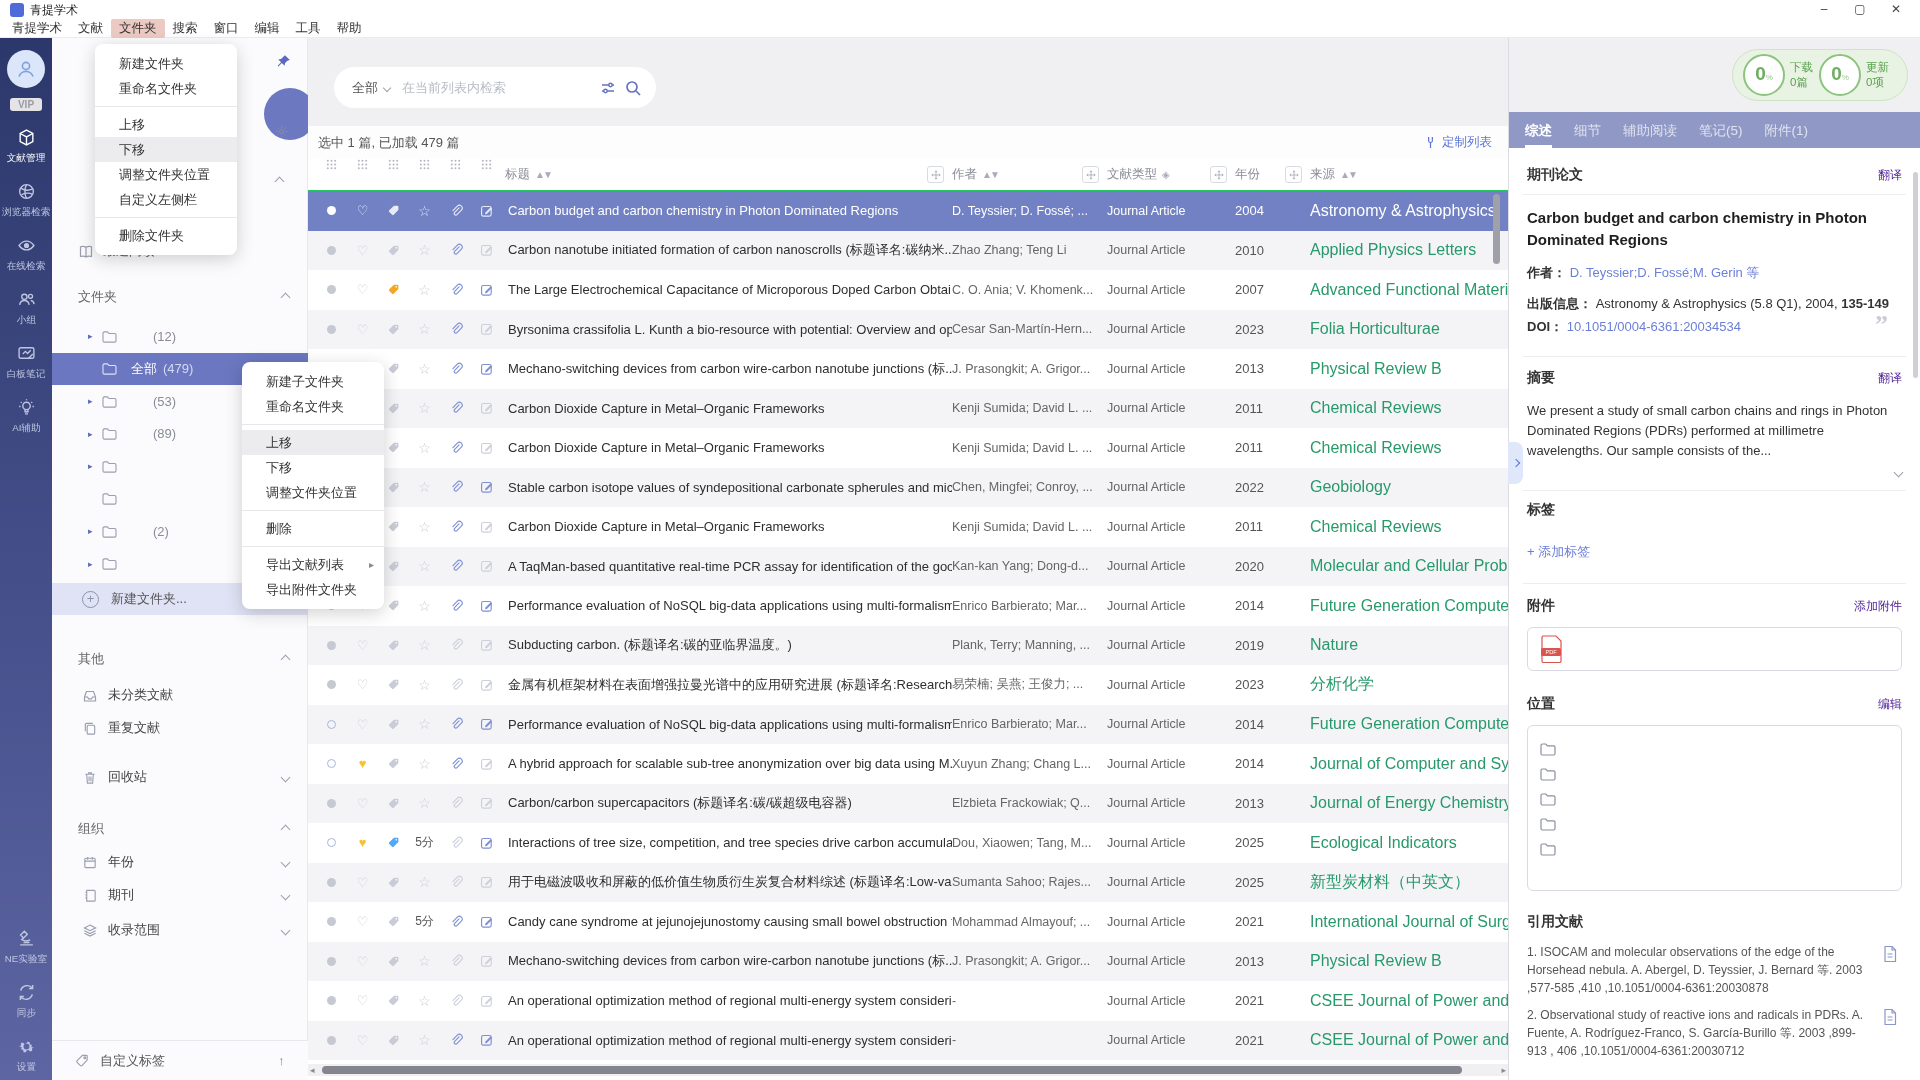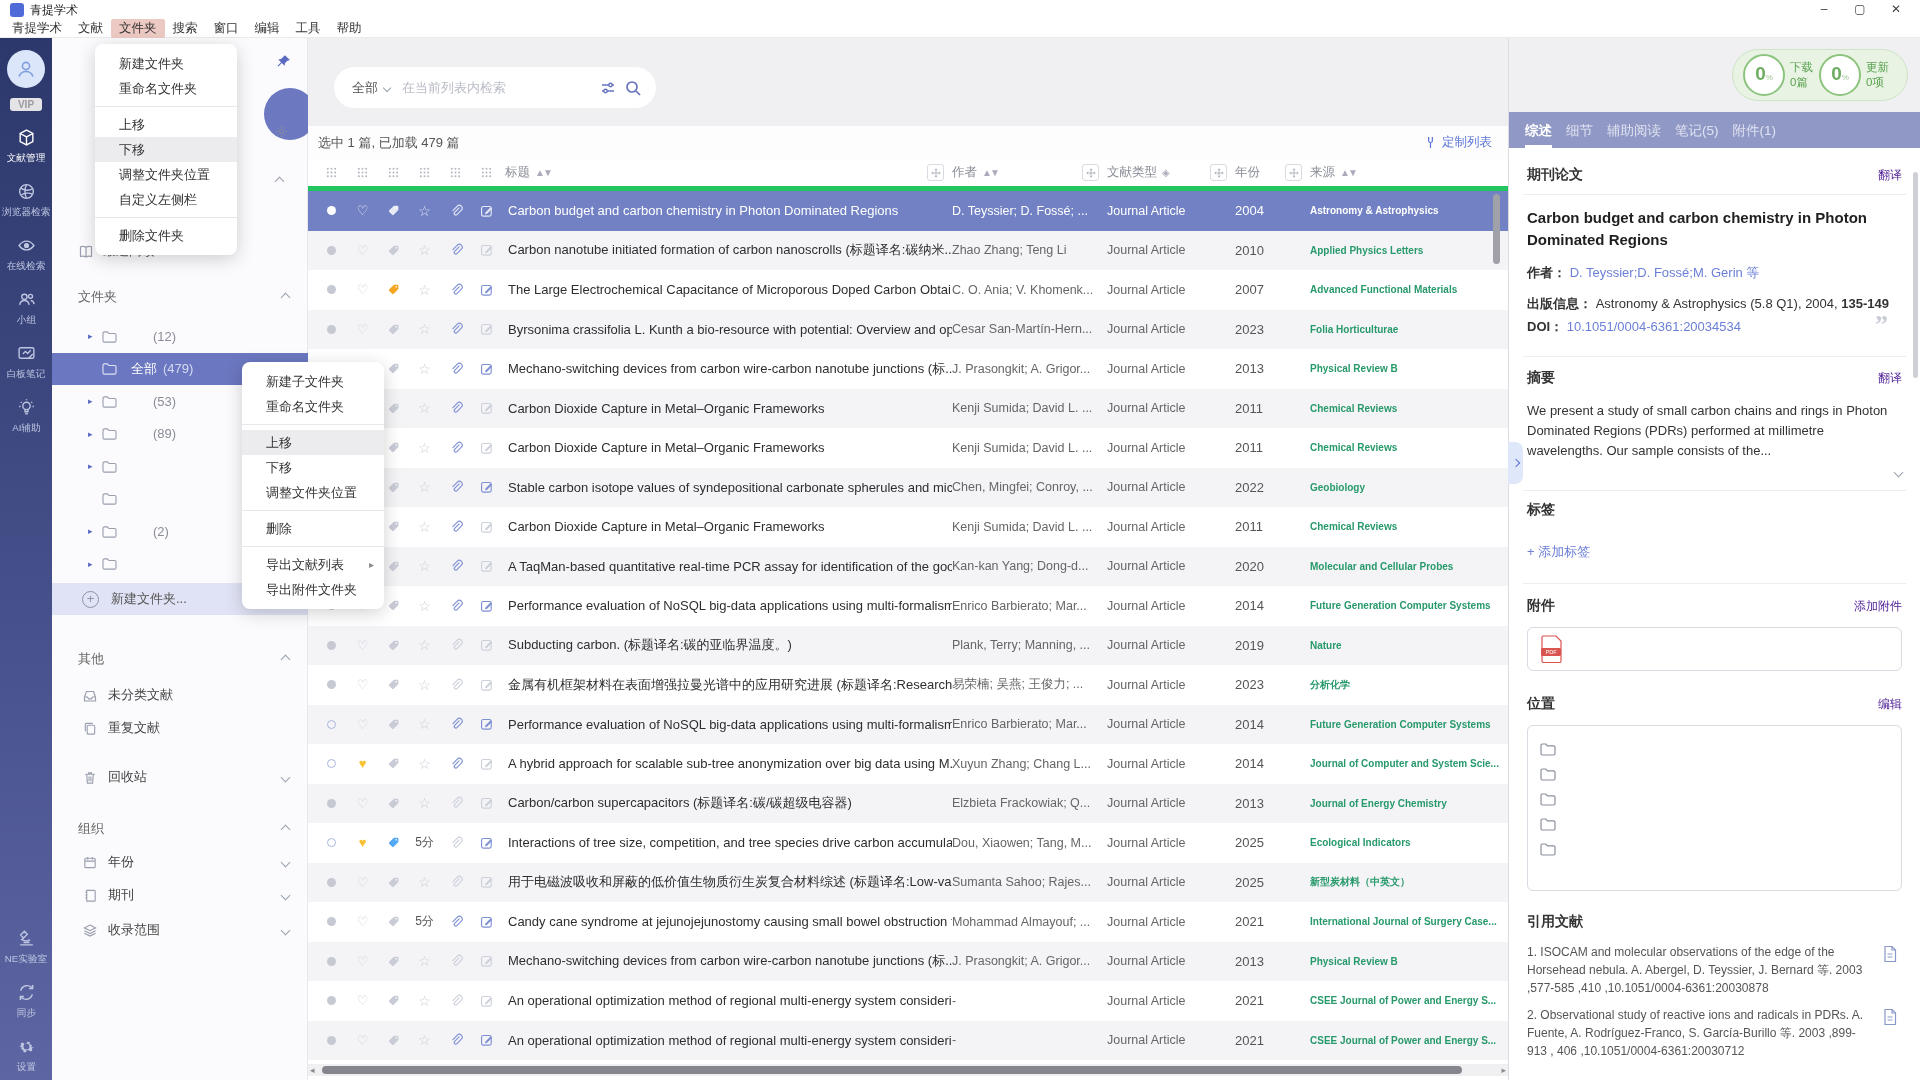--- a/index.html
+++ b/index.html
@@ -61,21 +61,21 @@
   .head-strip { height:88px; background:#f0f0f3; position:relative; }
   .search-pill { position:absolute; left:26px; top:29px; width:322px; height:41px; background:#fff; border-radius:21px; display:flex; align-items:center; padding:0 14px 0 18px; }
   .scope { font-size:13px; color:#555; display:flex; align-items:center; gap:6px; }
   .scope .chev { width:6px; height:6px; }
   .search-input { border:none; outline:none; flex:1; font-size:13px; margin-left:12px; color:#333; font-family:inherit; }
   .search-input::placeholder { color:#b9bcc6; }
   .sp-icons { display:flex; align-items:center; gap:8px; color:#6672c0; }
   .status-row { position:absolute; left:0; top:88px; width:1200px; height:33px; background:#fdfdfe; display:flex; align-items:center; padding:0 16px 0 10px; }
   .status-txt { font-size:13px; color:#555; }
   .customize { margin-left:auto; display:flex; align-items:center; gap:5px; color:#5b74d6; font-size:12.5px; }
-  .thead { position:absolute; left:0; top:121px; width:1200px; height:32px; display:flex; align-items:center; border-bottom:5px solid #22c55e; color:#8a8d97; font-size:12.5px; background:#fff; }
+  .thead { position:absolute; left:0; top:121px; width:1200px; height:32px; display:flex; border-bottom:1px solid #22c55e; color:#8a8d97; font-size:12.5px; background:#fff; }
   .grips { display:flex; padding-left:8px; }
   .grip { width:31px; display:flex; justify-content:center; color:#b5b8c2; }
   .hc { display:flex; align-items:center; gap:5px; }
   .hc .sort { color:#aab; font-size:10px; letter-spacing:-2px; }
   .handle { width:17px; height:17px; border:1px solid #d9dbe2; border-radius:3px; color:#a7abb6; display:flex; align-items:center; justify-content:center; margin-left:auto; margin-right:8px; background:#fff; }
   .col-t { width:450px; display:flex; align-items:center; padding-left:3px; }
   .col-a { width:155px; display:flex; align-items:center; }
   .col-y2 { width:75px; display:flex; align-items:center; }
   .col-ty { width:128px; display:flex; align-items:center; }
   .col-s { flex:1; display:flex; align-items:center; overflow:hidden; }
@@ -90,36 +90,36 @@
   .ic-heart { font-size:13px; color:#ccd0da; } .ic-heart.yes { color:#f7c231; } .row.sel .ic-heart { color:#dde2f4; }
   .ic-tag { color:#c9ccd6; } .ic-tag.o { color:#f5a623; } .ic-tag.b { color:#53a9f5; } .ic-tag.l { color:#e8eaf4; }
   .ic-star { font-size:14px; color:#c9ccd6; } .row.sel .ic-star { color:#dde2f4; }
   .ic-clip, .ic-edit { color:#ccd0da; } .ic-clip.on, .ic-edit.on { color:#7e90d4; }
   .row.sel .ic-clip, .row.sel .ic-edit { color:#e4e8f7; }
   .rating { font-size:12px; color:#555; }
   .c-title { width:450px; padding:0 14px 0 6px; font-size:13px; color:#2e2e2e; white-space:nowrap; overflow:hidden; }
   .c-auth { width:155px; font-size:12.5px; color:#666; white-space:nowrap; overflow:hidden; }
   .c-type { width:128px; font-size:12.5px; color:#666; }
   .c-year { width:75px; font-size:13px; color:#555; }
-  .c-src { flex:1; font-size:10px; color:#27996b; white-space:nowrap; overflow:hidden;font-weight:bold; }
+  .c-src { flex:1; font-size:16px; color:#27996b; white-space:nowrap; overflow:hidden; }
   .row.sel .c-title,.row.sel .c-auth,.row.sel .c-type,.row.sel .c-year,.row.sel .c-src,.row.sel .rating { color:#fff; }
   .vscroll { position:absolute; right:8px; top:156px; width:7px; height:70px; border-radius:4px; background:#a0a0a8; }
   .hscroll { position:absolute; left:0; top:1026px; width:1200px; height:12px; background:#f0f0f2; display:flex; align-items:center; }
   .hthumb { position:absolute; left:14px; width:1140px; height:8px; border-radius:4px; background:#85858d; }
   .harrow { position:absolute; font-size:9px; color:#8a8a90; top:1px; }
 
   
   .rpanel { position:absolute; left:1508px; top:38px; width:412px; height:1042px; background:#fff; border-left:1px solid #dcdce2; }
   .rp-top { height:74px; background:#f0f0f3; position:relative; }
   .counters { position:absolute; right:12px; top:11px; width:176px; height:52px; background:#e9f3e3; border:1px solid #cfe3c6; border-radius:26px; display:flex; align-items:center; padding:0 10px; gap:6px; }
   .cring { width:42px; height:42px; border-radius:50%; background:#fff; border:2px solid #8cc47e; display:flex; align-items:baseline; justify-content:center; padding-top:8px; }
   .cnum { font-size:19px; color:#6fae62; font-weight:bold; line-height:1; }
   .cpct { font-size:8px; color:#9bc58f; }
   .clbl { font-size:11.5px; color:#58a24e; line-height:1.3; }
-  .rp-tabs { height:36px; background:#9099c6; display:flex; align-items:flex-end; padding-left:16px; gap:14px; }
+  .rp-tabs { height:36px; background:#9099c6; display:flex; align-items:flex-end; padding-left:16px; gap:22px; }
   .rtab { font-size:13.5px; color:#dfe2f0; padding-bottom:8px; white-space:nowrap; }
   .rtab.active { color:#fff; font-weight:bold; border-bottom:3px solid #fff; padding-bottom:5px; }
   .rp-body { padding:0 18px; height:932px; overflow:hidden; position:relative; font-size:13px; }
   .sec-head { display:flex; align-items:center; font-weight:bold; color:#333; font-size:14px; }
   .ghost-link { margin-left:auto; color:#4c1d95; font-size:12px; font-weight:normal; }
   .rp-hr { border:none; border-top:1px solid #ededf0; margin:10px -4px 0; }
   .rtitle { margin-top:12px; font-weight:bold; font-size:15px; line-height:1.45; color:#1f1f1f; }
   .meta { margin-top:13px; line-height:1.4; }
   .meta b { color:#333; }
   .blue { color:#6b7fd7; }
@@ -412,20 +412,28 @@
   </div>
   <div class="sb-item" style="top:883px">
     <svg class="sico" width="16" height="15" viewBox="0 0 16 16" fill="none" stroke="currentColor" stroke-width="1.2">
         <path d="M8 2.2l6 3-6 3-6-3z"></path>
         <path d="M2 8.3l6 3 6-3M2 11l6 3 6-3"></path>
       </svg>
     <span>收录范围</span>
     <span class="chev down"></span>
   </div>
 
+  <div class="sb-tags">
+    <svg class="sico" width="16" height="15" viewBox="0 0 16 16" fill="none" stroke="#9a9eae" stroke-width="1.2">
+        <path d="M8.5 2.5h4.2a.8.8 0 0 1 .8.8v4.2L8 13.4a1.2 1.2 0 0 1-1.7 0L2.8 9.9a1.2 1.2 0 0 1 0-1.7z"></path>
+        <circle cx="11" cy="5" r="1"></circle>
+      </svg>
+    <span>自定义标签</span>
+    <span class="up-arrow">↑</span>
+  </div>
 </div>
 
 <div class="main">
   <div class="head-strip">
     <div class="search-pill">
       <span class="scope">
         <span>全部</span>
         <span class="chev down"></span>
       </span>
       <input class="search-input" placeholder="在当前列表内检索" style="">

